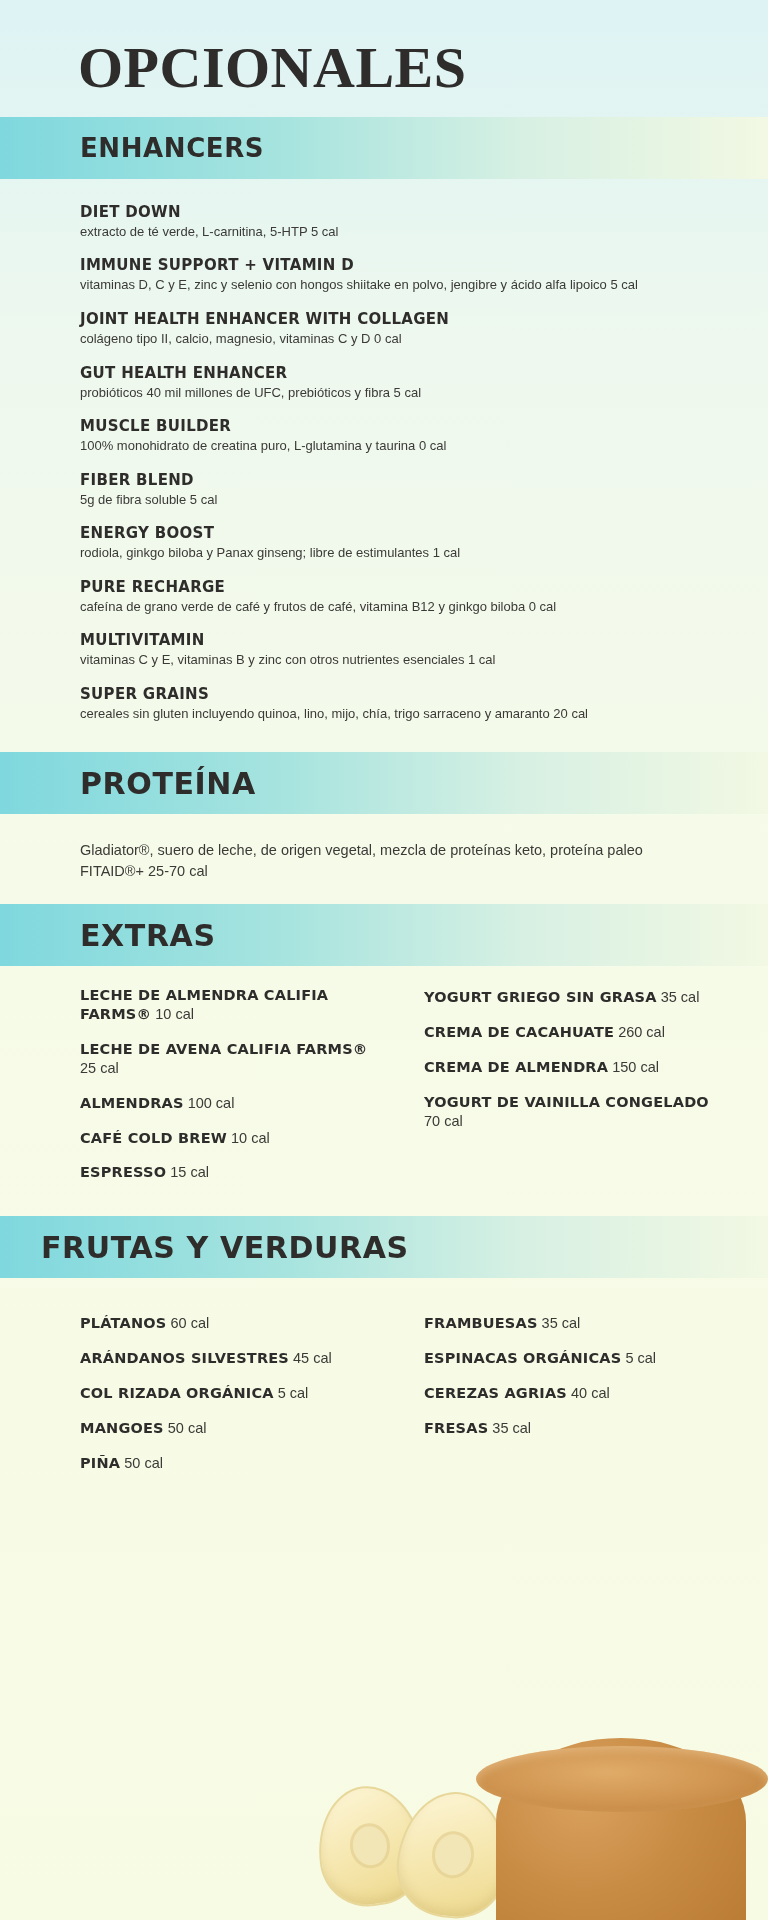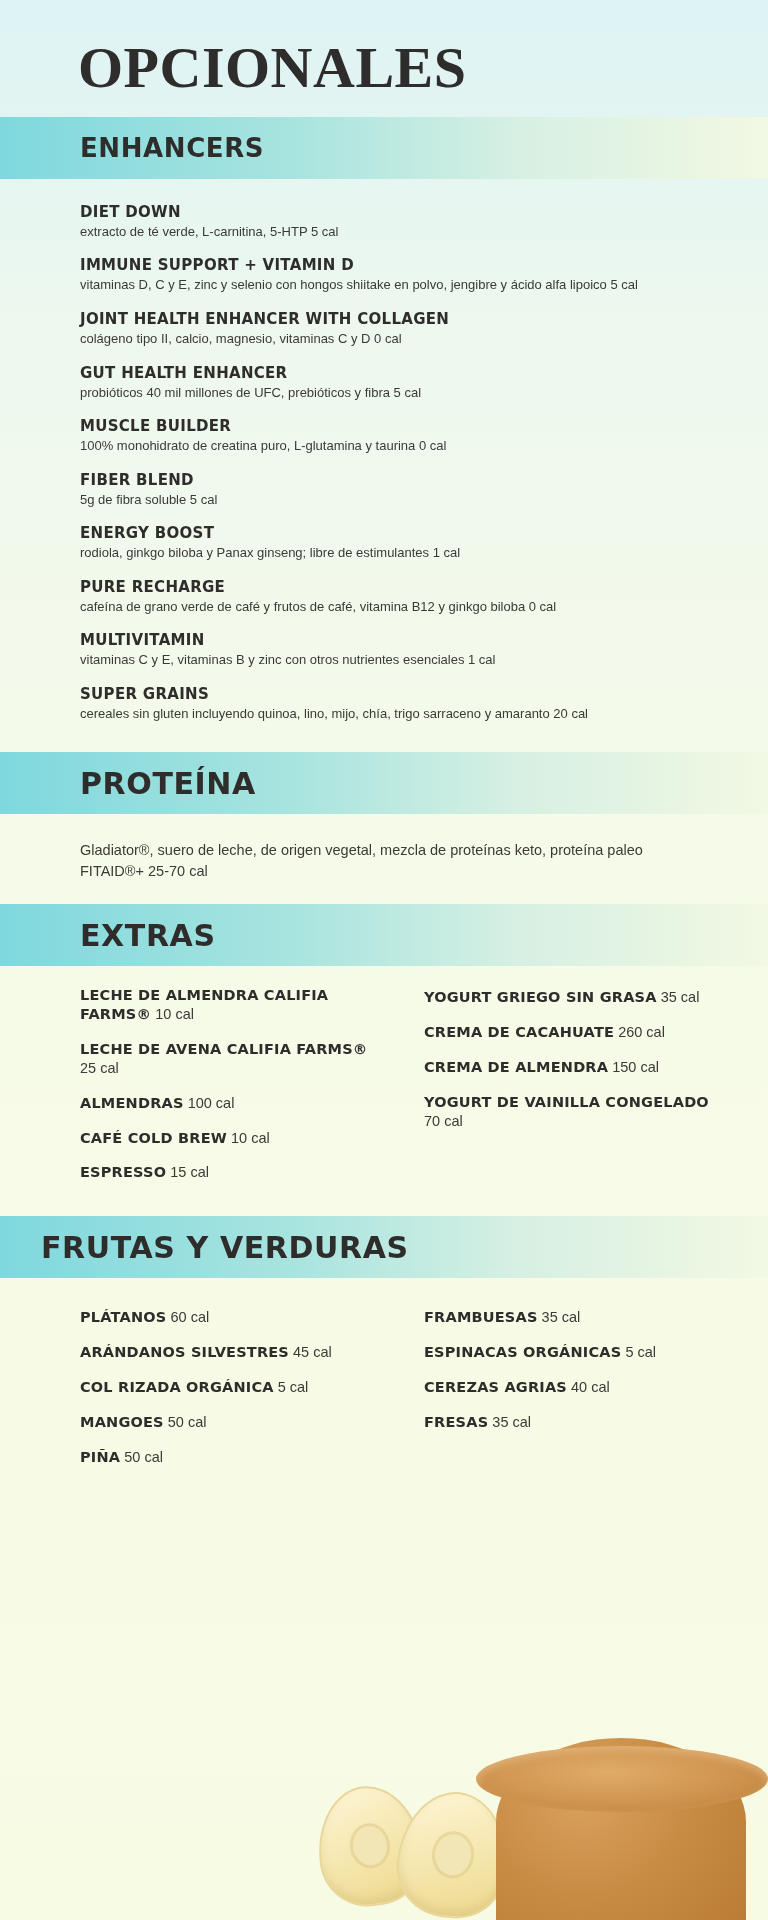--- a/index.html
+++ b/index.html
@@ -115,21 +115,21 @@
     color: #2e2d2b;
     text-transform: uppercase;
   }
   .item-line .cal {
     font-family: "Liberation Sans", sans-serif;
     font-weight: 400;
     color: #3b3a37;
   }
   .cols.extras { padding-top: 20px; }
   .cols.extras .col:nth-child(2) { padding-top: 2px; }
-  .cols.fruits { padding-top: 30px; }
+  .cols.fruits { padding-top: 24px; margin-top: 12px; }
 
   
   .art {
     position: absolute;
     left: 0;
     right: 0;
     bottom: 0;
     height: 180px;
     pointer-events: none;
   }

